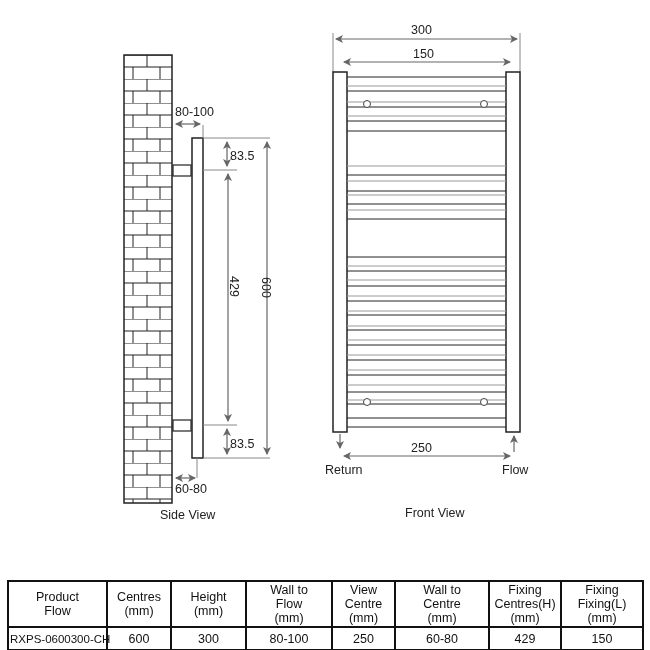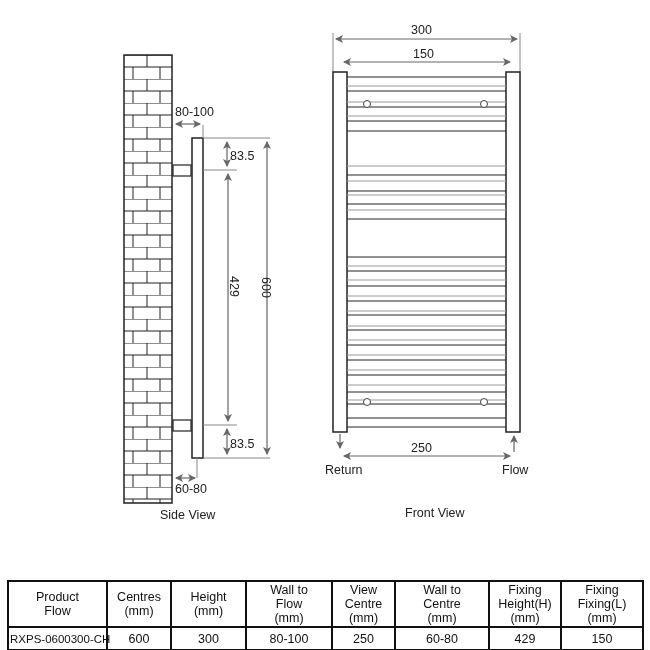--- a/index.html
+++ b/index.html
@@ -161,21 +161,21 @@
       <col style="width:82px">
   </colgroup>
   <thead>
     <tr>
       <th><span>Product</span><br><span>Flow</span></th>
       <th><span>Centres</span><br><span>(mm)</span></th>
       <th><span>Height</span><br><span>(mm)</span></th>
       <th><span>Wall to</span><br><span>Flow</span><br><span>(mm)</span></th>
       <th><span>View</span><br><span>Centre</span><br><span>(mm)</span></th>
       <th><span>Wall to</span><br><span>Centre</span><br><span>(mm)</span></th>
-      <th><span>Fixing</span><br><span>Height(H)</span><br><span>(mm)</span></th>
+      <th><span>Fixing</span><br><span>Centres(H)</span><br><span>(mm)</span></th>
       <th><span>Fixing</span><br><span>Fixing(L)</span><br><span>(mm)</span></th>
     </tr>
   </thead>
   <tbody>
     <tr>
       <td class="code">RXPS-0600300-CH</td>
       <td>600</td>
       <td>300</td>
       <td>80-100</td>
       <td>250</td>

